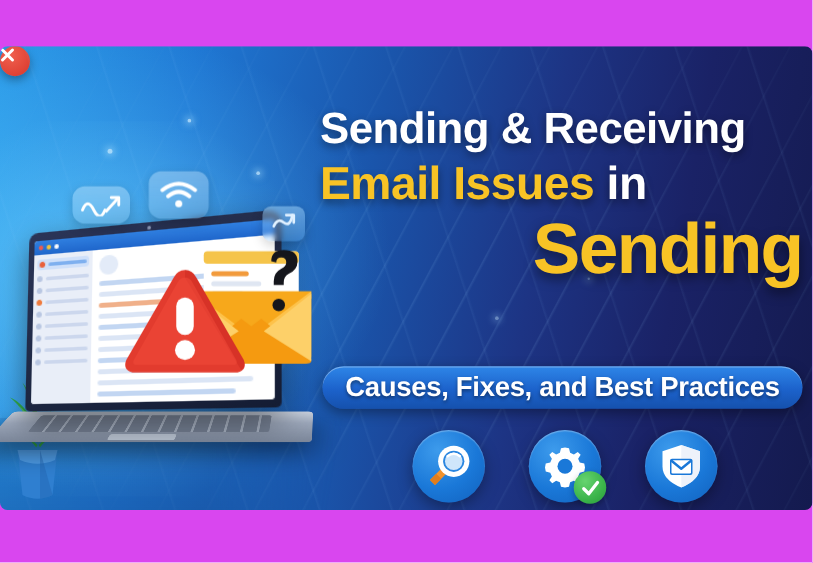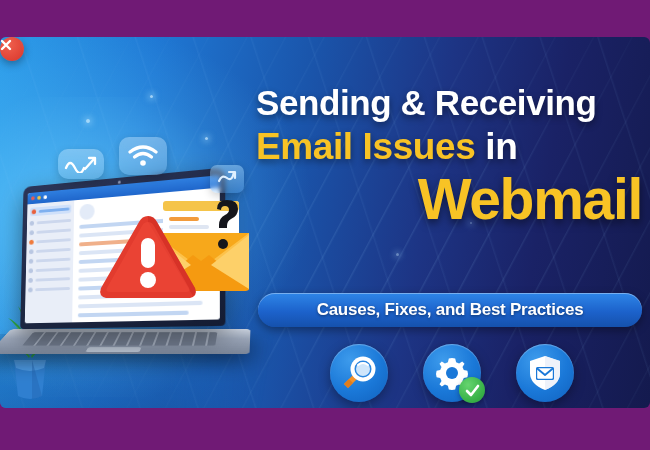--- a/index.html
+++ b/index.html
@@ -1,19 +1,19 @@
 <!DOCTYPE html>
 <html><head>
 <meta charset="utf-8">
 <style>
   * { margin:0; padding:0; box-sizing:border-box; }
   html,body { width:650px; height:450px; background:#ffffff; overflow:hidden; }
   body { font-family:"Liberation Sans", sans-serif; }
 
-  #stage { position:relative; width:650px; height:450px; background:#701a75; }
+  #stage { position:relative; width:650px; height:450px; background:#d946ef; }
 
   
   #banner {
     position:absolute; left:0; top:37px; width:650px; height:371px;
     border-radius:6px;
     background:
       radial-gradient(ellipse 420px 300px at 8% 45%, rgba(90,200,255,.55) 0%, rgba(90,200,255,0) 62%),
       linear-gradient(100deg,#2a9ae8 0%, #1f78d4 22%, #1a55ab 44%, #1d3484 64%, #1a2266 80%, #141a4e 100%);
     overflow:hidden;
   }
@@ -51,21 +51,21 @@
         text-shadow:0 4px 9px rgba(0,0,0,.5); }
 
   
   #pill {
     position:absolute; left:258px; top:256px; width:384px; height:34px;
     border-radius:17px;
     background:linear-gradient(180deg,#2e86e8 0%, #1c62cb 55%, #1551ad 100%);
     box-shadow:0 3px 10px rgba(0,0,0,.38), inset 0 1px 0 rgba(255,255,255,.35);
     display:flex; align-items:center; justify-content:center;
   }
-  #pill span { color:#fff; font-size:17px; font-weight:bold; letter-spacing:-.25px;
+  #pill span { color:#fff; font-size:22px; font-weight:bold; letter-spacing:-.25px;
                text-shadow:0 1px 3px rgba(0,0,0,.45); }
 
   
   #iconrow { position:absolute; left:330px; top:306px; width:245px; height:60px;
              display:flex; align-items:center; gap:35px; }
   .ibadge { position:relative; width:58px; height:58px; border-radius:50%;
             background:radial-gradient(circle at 35% 28%, #3d9bec 0%, #1a78d8 55%, #1161bd 100%);
             box-shadow:0 4px 12px rgba(0,0,0,.35), inset 0 1px 1px rgba(255,255,255,.3);
             display:flex; align-items:center; justify-content:center; }
   .ibadge svg { display:block; }
@@ -311,21 +311,21 @@
         <path d="M12 2 h6 v6" stroke="#dff0ff" stroke-width="2.2" fill="none" stroke-linecap="round" stroke-linejoin="round"></path>
       </svg>
     </div>
 
     <div id="textblock">
       <div class="t-line l1">Sending &amp; Receiving</div>
       <div class="t-line l2">
         <span class="y">Email Issues</span>
         <span class="w">in</span>
       </div>
-      <div class="t-line l3">Webmail</div>
+      <div class="t-line l3">Sending</div>
     </div>
 
     <div id="pill">
       <span>Causes, Fixes, and Best Practices</span>
     </div>
 
     <div id="iconrow">
 
       <div class="ibadge">
         <svg width="38" height="38" viewBox="0 0 38 38">

